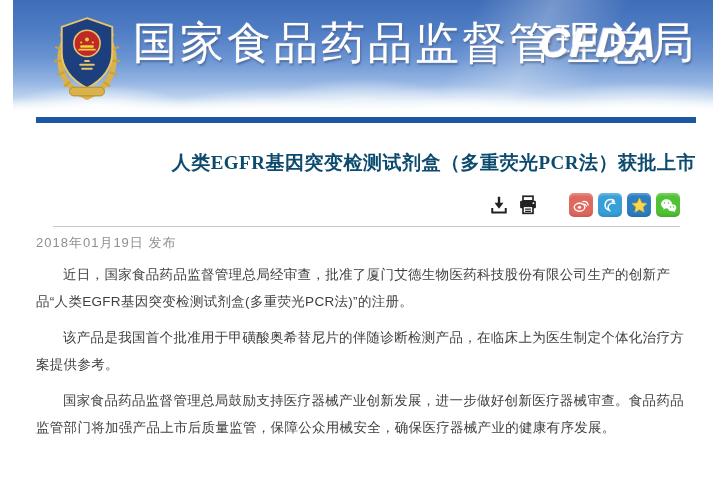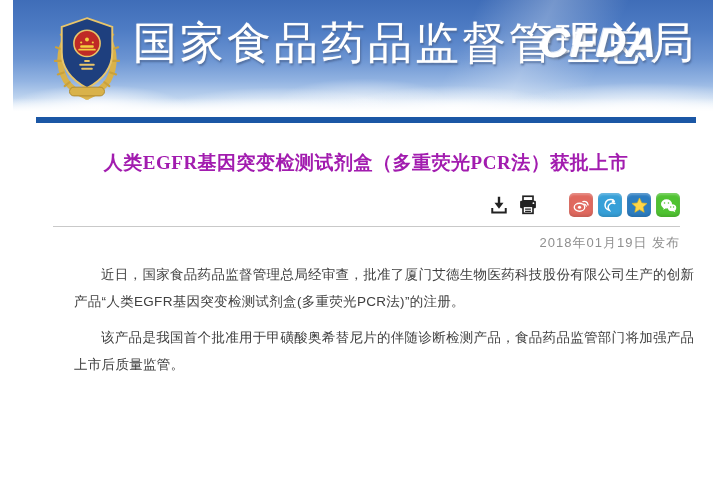--- a/index.html
+++ b/index.html
@@ -44,50 +44,49 @@
     color:#ffffff; transform:skewX(-4deg);
     text-shadow:2px 2px 2px rgba(100,115,140,.65), -1px -1px 0 rgba(255,255,255,.8);
   }
 
   
   .accent-bar { position:absolute; left:36px; top:117px; width:660px; height:6px; background:#1b57a5; }
 
   
   .article { position:absolute; left:36px; top:140px; width:660px; }
   .article-title {
-    margin-top:10px; text-align:center;
+    margin-top:10px; text-align:right;
     font-family:"Liberation Serif", serif;
-    font-size:19px; font-weight:bold; color:#a21caf; letter-spacing:.5px;
+    font-size:19px; font-weight:bold; color:#0c4a6e; letter-spacing:.5px;
   }
   .toolbar {
     margin-top:16px; padding-right:16px; height:26px;
     display:flex; justify-content:flex-end; align-items:center; gap:9px;
   }
   .tool-btn { width:20px; height:22px; cursor:pointer; display:flex; align-items:center; justify-content:center; }
   .share-group { display:flex; gap:5px; margin-left:22px; }
   .share-btn {
     width:24px; height:24px; border-radius:5px; cursor:pointer;
     display:flex; align-items:center; justify-content:center;
     box-shadow:inset 0 -2px 3px rgba(0,0,0,.12), inset 0 2px 2px rgba(255,255,255,.25);
   }
   .share-weibo   { background:#e0695f; }
   .share-tencent { background:#37a0d8; }
   .share-qzone   { background:#2c7dc1; }
   .share-wechat  { background:#50c332; }
   .divider { margin-top:8px; margin-left:17px; width:627px; height:0; border-top:1px solid #c9c9c9; }
   .pub-date {
-    margin-top:7px; padding-right:16px; text-align:right;
+    margin-top:7px; padding-right:16px; 
     font-size:13px; color:#8f8f8f; letter-spacing:1px;
   }
   .body-text { margin-top:10px; }
   .body-text p {
     font-size:13.5px; color:#404040; line-height:26.5px;
     text-indent:2em; margin-bottom:10px; letter-spacing:.3px;
     font-family:"Liberation Sans", sans-serif;
-    margin-left:38px;
   }
 </style>
 </head>
 <body>
 
 <div class="page">
 
   <div class="banner">
     <div class="banner-inner">
       <svg class="emblem" viewBox="0 0 70 86">
@@ -174,17 +173,18 @@
         </div>
       </div>
     </div>
 
     <div class="divider"></div>
 
     <div class="pub-date">2018年01月19日 发布</div>
 
     <div class="body-text">
       <p>近日，国家食品药品监督管理总局经审查，批准了厦门艾德生物医药科技股份有限公司生产的创新产品“人类EGFR基因突变检测试剂盒(多重荧光PCR法)”的注册。</p>
-      <p>该产品是我国首个批准用于甲磺酸奥希替尼片的伴随诊断检测产品，食品药品监管部门将加强产品上市后质量监管。</p>
+      <p>该产品是我国首个批准用于甲磺酸奥希替尼片的伴随诊断检测产品，在临床上为医生制定个体化治疗方案提供参考。</p>
+      <p>国家食品药品监督管理总局鼓励支持医疗器械产业创新发展，进一步做好创新医疗器械审查。食品药品监管部门将加强产品上市后质量监管，保障公众用械安全，确保医疗器械产业的健康有序发展。</p>
     </div>
   </div>
 
 </div>
 
 </body></html>

